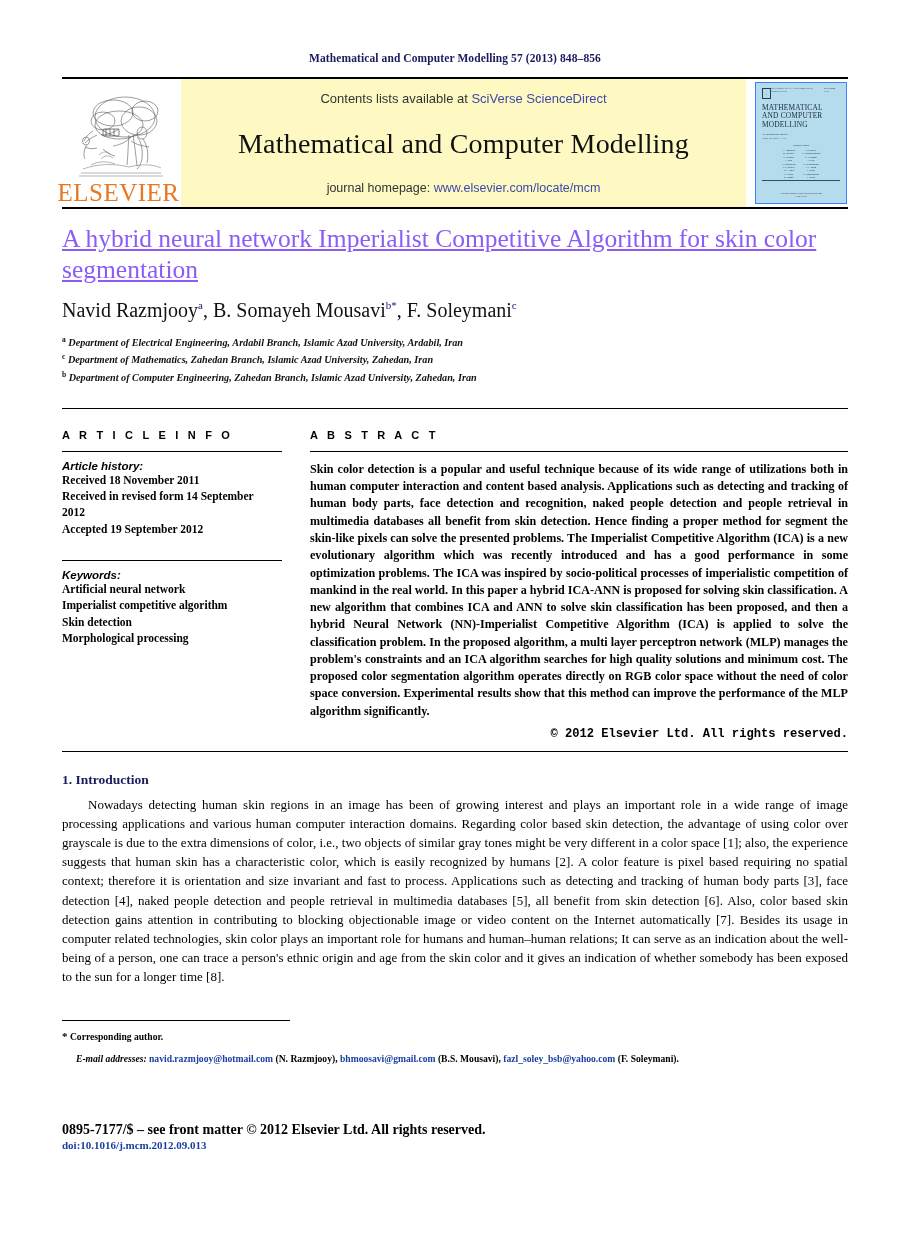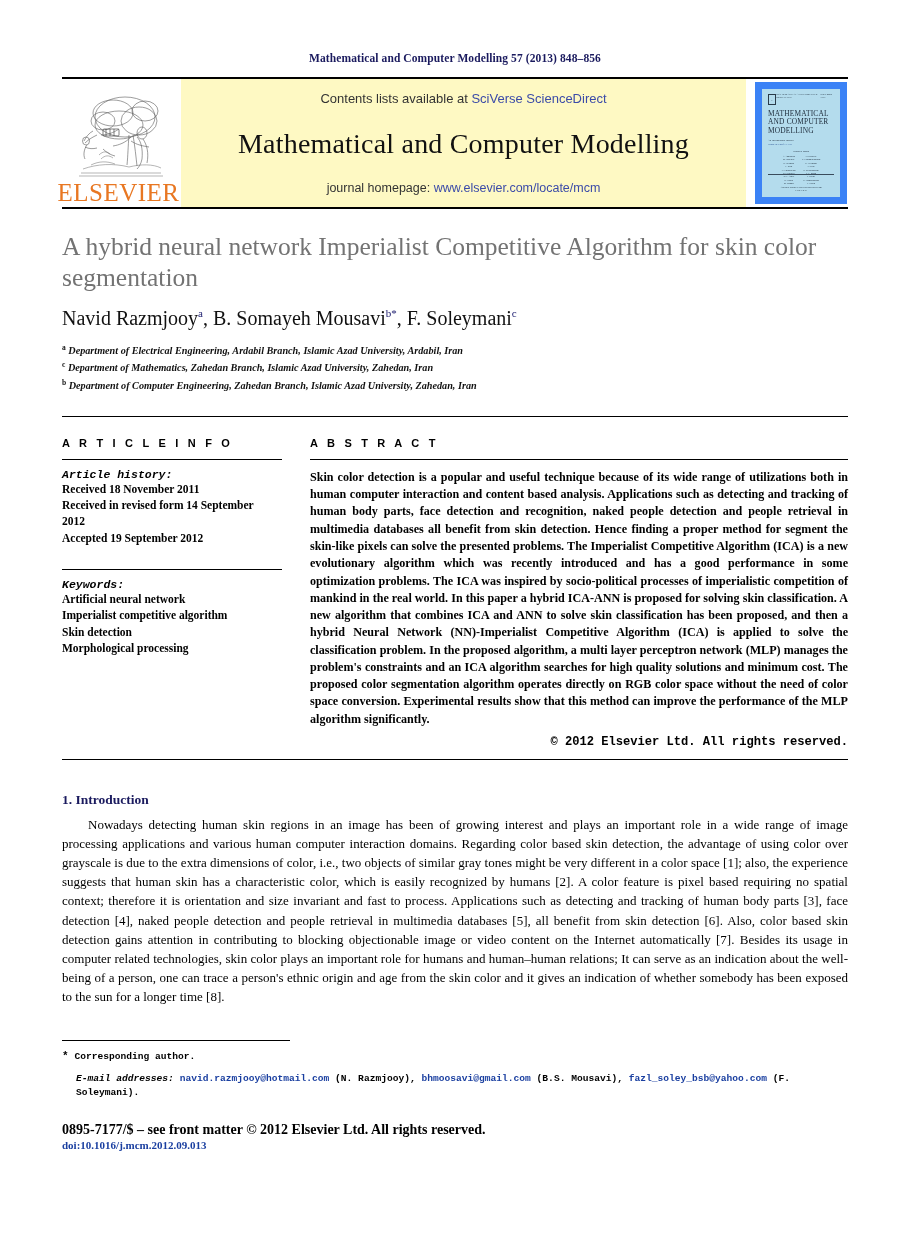--- a/index.html
+++ b/index.html
@@ -102,21 +102,21 @@
     display: flex;
     align-items: center;
     justify-content: center;
   }
 
   
   .cover {
     width: 92px;
     height: 122px;
     background: #b4dced;
-    border: 7px solid #3b82f6;
+    border: 1px solid #3b82f6;
     box-sizing: border-box;
     padding: 5px 6px;
     font-family: "Liberation Serif", serif;
     color: #1d2b3a;
     position: relative;
     overflow: hidden;
   }
   .cover-top {
     display: flex;
     justify-content: space-between;
@@ -169,24 +169,25 @@
     text-align: center;
     line-height: 1.3;
   }
 
   
   .title-rule-top { border-top: 2.5px solid #000; margin-top: 0; }
   .paper-title {
     font-family: "Liberation Serif", serif;
     font-size: 25.5px;
     line-height: 1.22;
-    color: #737373;
-    margin: 22px 0 0 0;
+    color: #8b5cf6;
+    margin: 14px 0 0 0;
     font-weight: normal;
     max-width: 760px;
+    text-decoration: underline;
   }
   .authors {
     font-family: "Liberation Serif", serif;
     font-size: 20px;
     margin-top: 14px;
     color: #111;
     font-weight: normal;
   }
   .authors sup { font-size: 11px; color: #1a1a6e; vertical-align: super; }
   .authors .star { color: #1a1a6e; }
@@ -214,21 +215,21 @@
     font-family: "Liberation Sans", sans-serif;
     font-weight: bold;
     font-size: 11px;
     letter-spacing: 3.2px;
     color: #000;
   }
   .thin-rule { border-top: 1.4px solid #000; margin-top: 10px; }
 
   .info-block { margin-top: 8px; }
   .info-label {
-    font-family: Liberation Mono, monospace;
+    font-family: Liberation Sans, sans-serif;
     font-style: italic;
     font-weight: bold;
     font-size: 11.5px;
     color: #000;
   }
   .info-line {
     font-family: "Liberation Serif", serif;
     font-weight: bold;
     font-size: 11.5px;
     line-height: 1.42;
@@ -254,41 +255,41 @@
     color: #000;
   }
   .abs-rule-bottom { border-top: 1.6px solid #000; margin-top: 10px; }
 
   
   .section-title {
     font-family: "Liberation Serif", serif;
     font-weight: bold;
     font-size: 13.5px;
     color: #1a1a5e;
-    margin-top: 32px;
+    margin-top: 20px;
   }
   .body-par {
     font-family: "Liberation Serif", serif;
     font-weight: normal;
     font-size: 13px;
     line-height: 1.47;
     text-align: justify;
     color: #000;
     margin-top: 7px;
     text-indent: 26px;
   }
 
   
   .foot-rule {
     border-top: 0.9px solid #000;
     width: 228px;
     margin-top: 34px;
   }
   .foot-note {
-    font-family: Liberation Mono, monospace;
+    font-family: Liberation Serif, serif;
     font-weight: bold;
     font-size: 9.6px;
     line-height: 1.5;
     margin-top: 7px;
     color: #000;
   }
   .foot-note .star { font-size: 11px; }
   .foot-em { font-style: italic; }
   .foot-note a, .mail { color: #1a3fa0; }
   .foot-indent { padding-left: 14px; }

